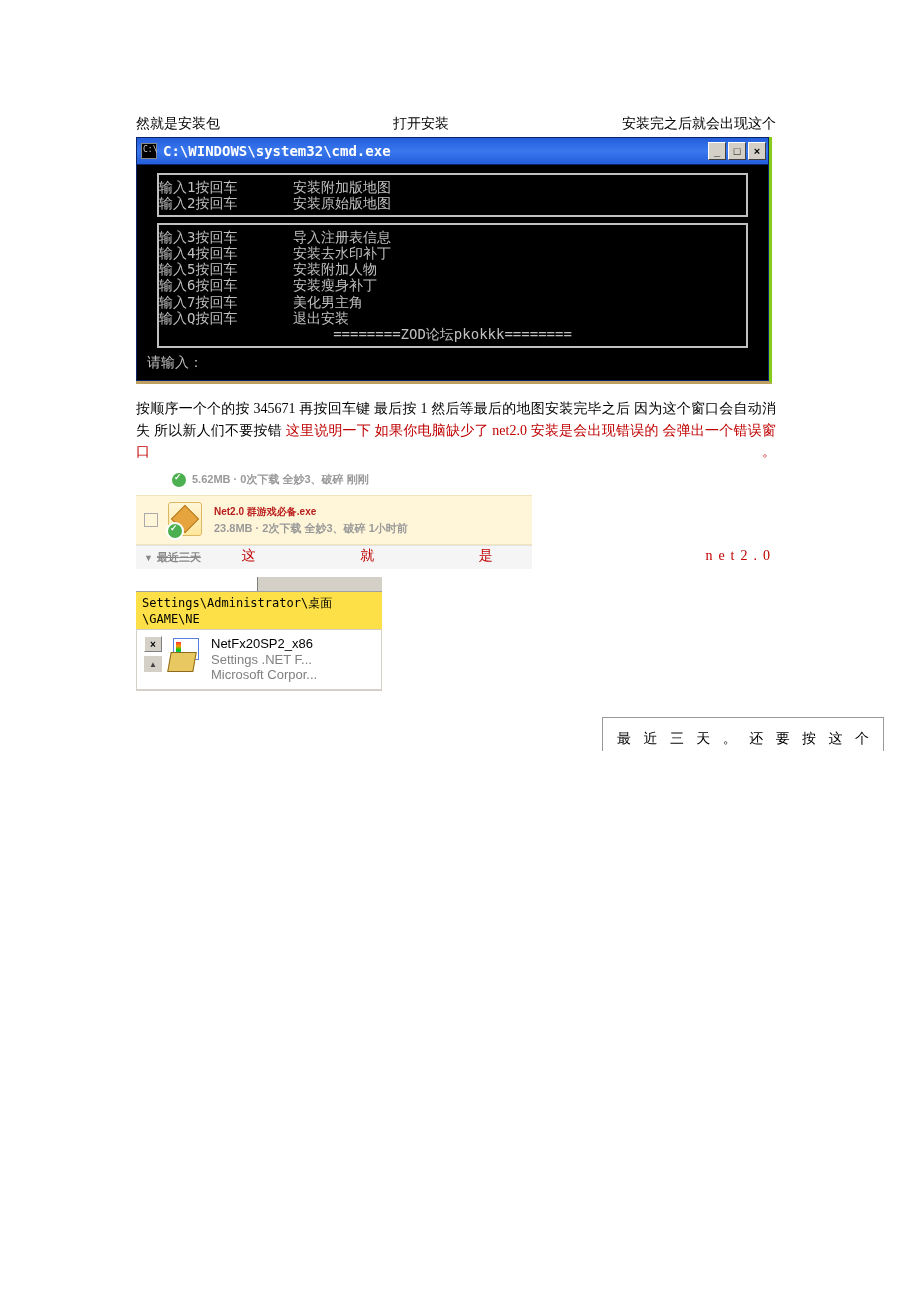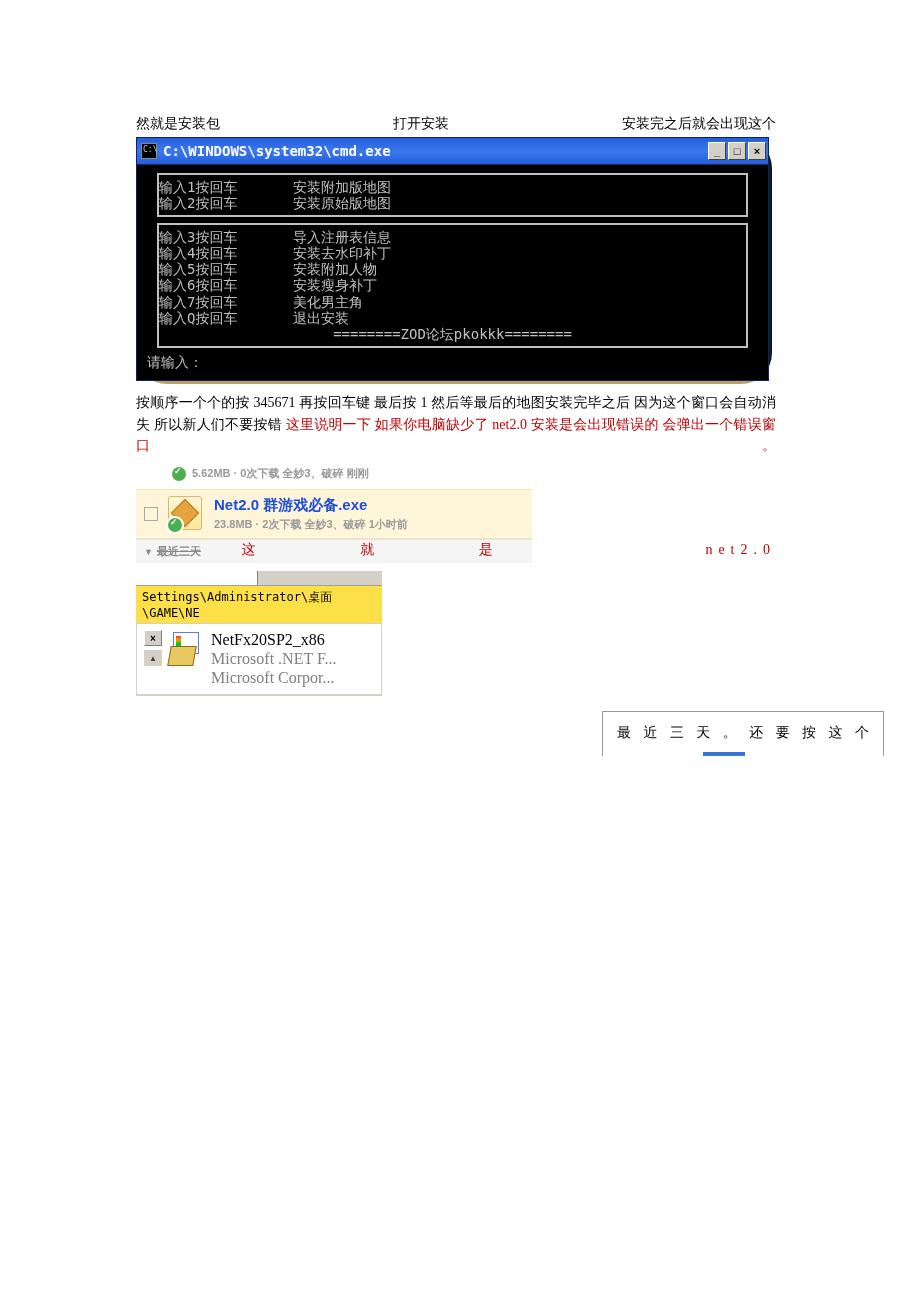--- a/index.html
+++ b/index.html
@@ -17,24 +17,23 @@
     text-align: justify;
     text-align-last: justify;
     width: 640px;
     margin-bottom: 4px;
   }
   .justify span { display: inline-block; }
 
   
   .cmd-window {
     width: 633px;
-    border-right: 3px solid #0f172a;
+    border-right: 3px solid #84cc16;
     border-bottom: 3px solid #c0a060;
-    margin-bottom: 8px;
-    border-radius: 31px;
+    margin-bottom: 14px;
   }
   .cmd-titlebar {
     background: linear-gradient(#245edb, #3a78ee 50%, #245edb);
     height: 26px;
     display: flex;
     align-items: center;
     padding: 0 2px 0 4px;
     border: 1px solid #0a246a;
   }
   .cmd-title-icon {
@@ -162,21 +161,21 @@
     border-radius: 50%;
   }
   .dl-badge::after {
     content: "✓";
     color: #fff;
     font-size: 9px;
     position: absolute;
     left: 2px; top: -1px;
   }
   .dl-text { flex: 1; }
-  .dl-name { color: #1d4ed8; font-size: 15px; margin-bottom: 2px;}
+  .dl-name { color: #b91c1c; font-size: 10px; margin-bottom: 2px;}
   .dl-meta { color: #999; font-size: 11px; }
   .dl-footer {
     display: flex; align-items: center;
     padding: 4px 8px;
     color: #888;
     font-size: 11px;
     background: #f5f5f5;
     border-top: 1px solid #e3e3e3;
   }
   .dl-footer-arrow { margin-right: 4px; font-size: 9px; }
@@ -269,22 +268,22 @@
   }
   .ext-box-front {
     position: absolute;
     left: 0; bottom: 0;
     width: 24px; height: 18px;
     background: #e8c860;
     border: 1px solid #8f6a1e;
     transform: skewX(-10deg);
   }
   .ext-text {
-    font-family: Liberation Serif, serif;
-    font-size: 16px;
+    font-family: Liberation Sans, sans-serif;
+    font-size: 13px;
     line-height: 1.2;
   }
   .ext-gray { color: #808080; }
 
   
   .right-panel {
     position: absolute;
     width: 280px;
     border: 1px solid #999;
     background: #fff;
@@ -431,21 +430,21 @@
           <div class="ext-close">×</div>
           <div class="ext-scroll">▲</div>
         </div>
         <div class="ext-icon-area">
           <div class="ext-box-icon">
             <div class="ext-box-back"></div>
             <div class="ext-box-front"></div>
           </div>
           <div class="ext-text">
             <div>NetFx20SP2_x86</div>
-            <div class="ext-gray">Microsoft .NET F...</div>
+            <div class="ext-gray">Settings .NET F...</div>
             <div class="ext-gray">Microsoft Corpor...</div>
           </div>
         </div>
       </div>
     </div>
 
     <div class="right-panel" style="left: 466px; top: 140px;">
       <div class="right-head">最近三天。还要按这个</div>
       <div class="app-row">
         <div class="app-spacer"></div>

